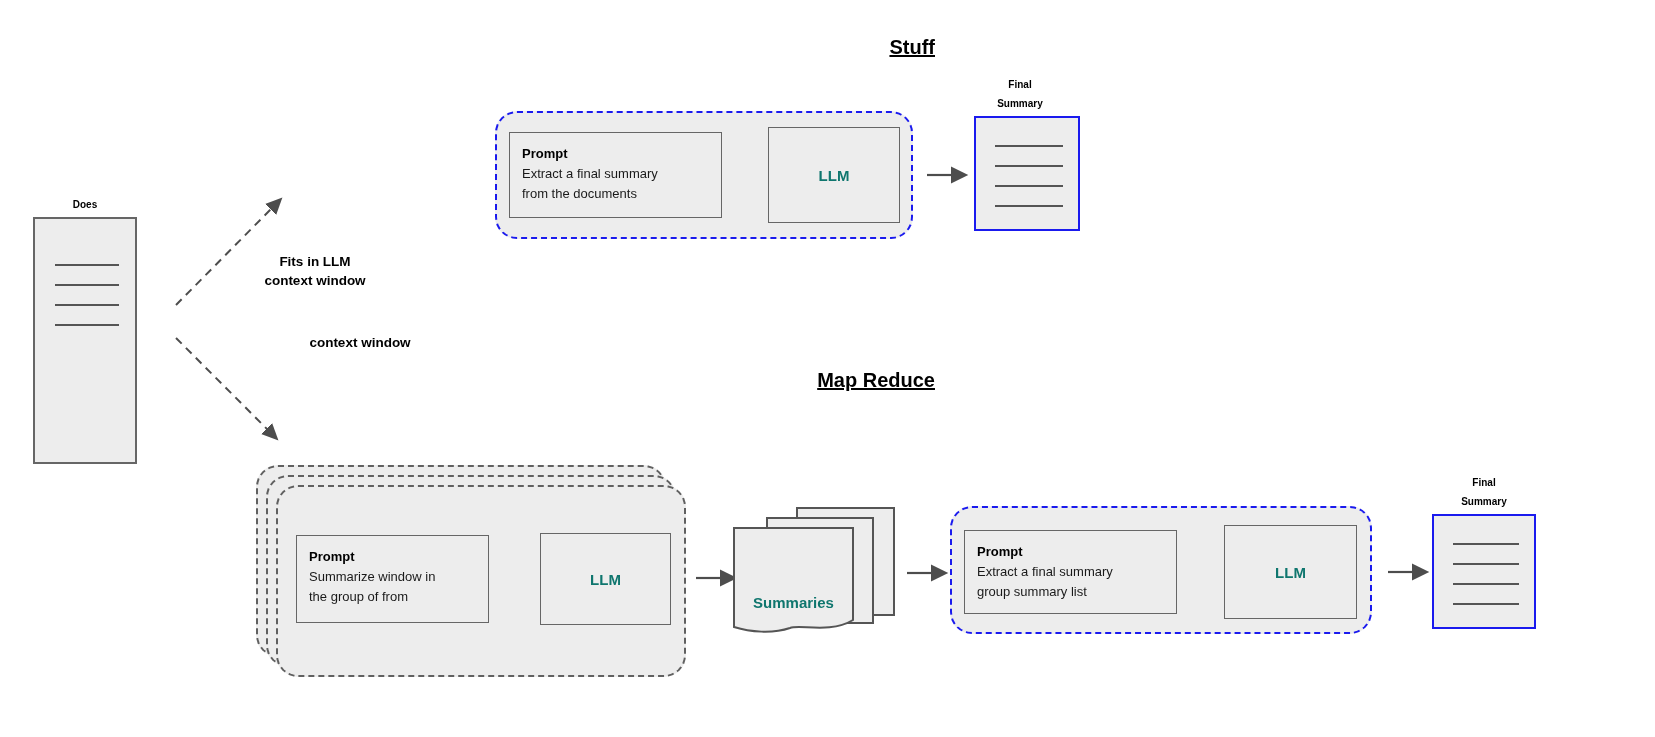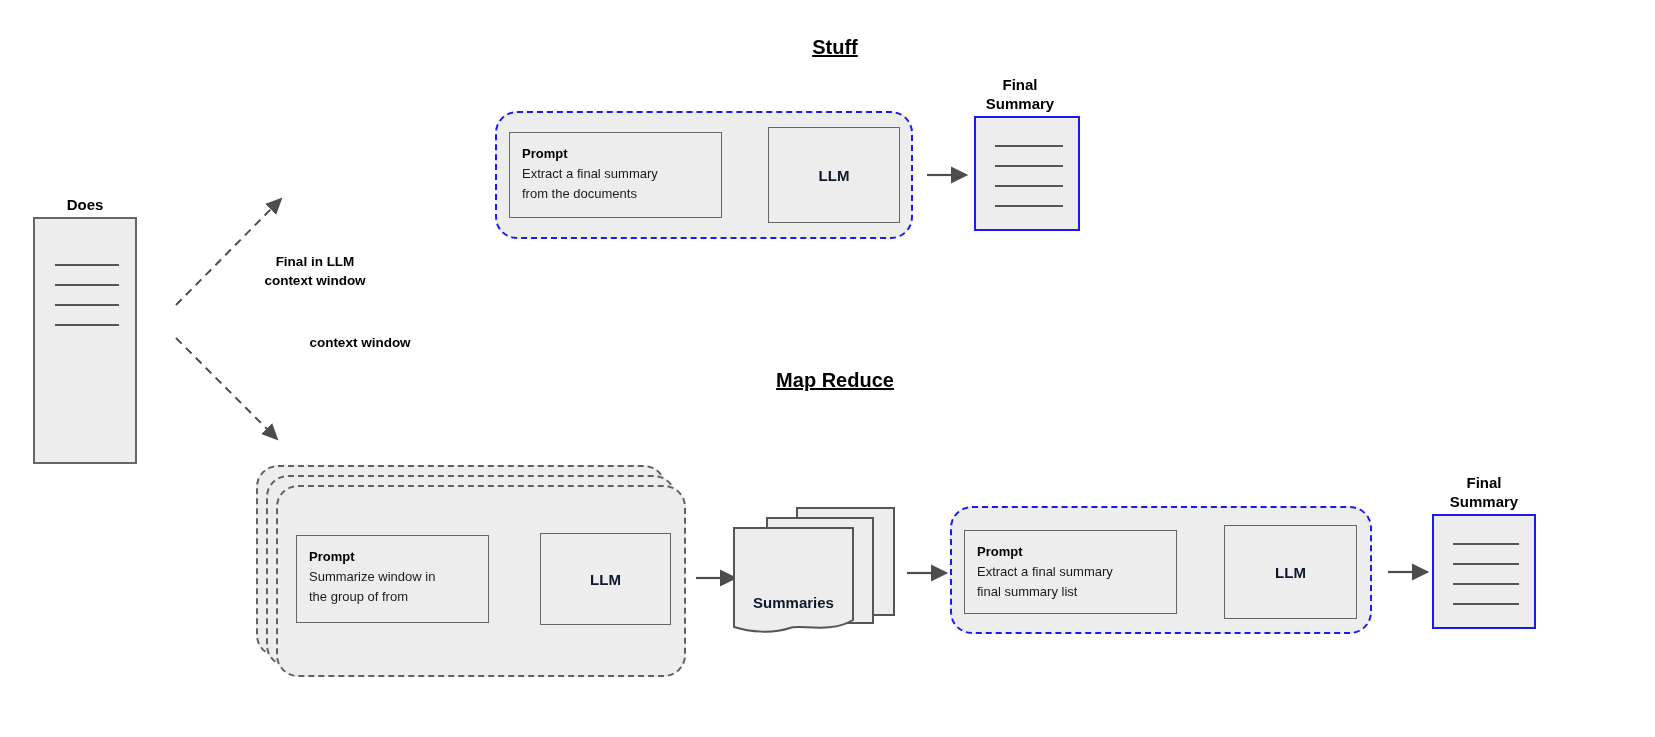--- a/index.html
+++ b/index.html
@@ -18,26 +18,26 @@
     overflow: hidden;
     background: #ffffff;
   }
   .abs { position: absolute; }
 
   
   .section-title {
     font-size: 20px;
     font-weight: bold;
     text-decoration: underline;
-    text-align: center;
+    text-align: right;
     white-space: nowrap;
     color: #000;
   }
   .node-title {
-    font-size: 15px;
+    font-size: 10px;
     font-weight: bold;
     text-align: center;
     line-height: 19px;
     white-space: nowrap;
     color: #000;
   }
   .edge-label {
     font-size: 13.5px;
     font-weight: bold;
     text-align: center;
@@ -71,21 +71,21 @@
     padding: 11px 12px 0 12px;
     font-size: 13px;
     line-height: 20px;
     color: #1a1a1a;
   }
   .prompt-inner b { font-weight: bold; color:#000; }
   .llm-label {
     font-size: 15px;
     font-weight: bold;
     text-align: center;
-    color: #0f172a;
+    color: #0f766e;
   }
 
   
   .dashed-blue {
     background: #ededed;
     border: 2.2px dashed #1a1aee;
     border-radius: 22px;
     box-sizing: border-box;
   }
   .dashed-gray {
@@ -166,21 +166,21 @@
   <div class="abs node-title" style="left:33px; top:195px; width:104px;">Does</div>
 
   <div class="abs doc-box" style="left:33px; top:217px; width:104px; height:247px;">
     <div class="doc-line" style="left:20px; top:45px; width:64px;"></div>
     <div class="doc-line" style="left:20px; top:65px; width:64px;"></div>
     <div class="doc-line" style="left:20px; top:85px; width:64px;"></div>
     <div class="doc-line" style="left:20px; top:105px; width:64px;"></div>
   </div>
 
   <div class="abs edge-label" style="left:200px; top:252px; width:230px; text-align:center;">
-    <div>Final in LLM</div>
+    <div>Fits in LLM</div>
     <div>context window</div>
   </div>
 
   <div class="abs edge-label" style="left:180px; top:333px; width:360px; text-align:center;">
     <div>context window</div>
   </div>
 
   <div class="abs section-title" style="left:735px; top:36px; width:200px;">Stuff</div>
 
   <div class="abs dashed-blue" style="left:495px; top:111px; width:418px; height:128px;"></div>
@@ -228,21 +228,21 @@
   </div>
 
   <div class="abs llm-label" style="left:734px; top:594px; width:119px;">Summaries</div>
 
   <div class="abs dashed-blue" style="left:950px; top:506px; width:422px; height:128px;"></div>
 
   <div class="abs rect-node" style="left:964px; top:530px; width:213px; height:84px;">
     <div class="prompt-inner">
       <div><b>Prompt</b></div>
       <div>Extract a final summary</div>
-      <div>final summary list</div>
+      <div>group summary list</div>
     </div>
   </div>
 
   <div class="abs rect-node" style="left:1224px; top:525px; width:133px; height:94px; display:flex; align-items:center; justify-content:center;">
     <span class="llm-label">LLM</span>
   </div>
 
   <div class="abs node-title" style="left:1424px; top:473px; width:120px;">
     <div>Final</div>
     <div>Summary</div>

